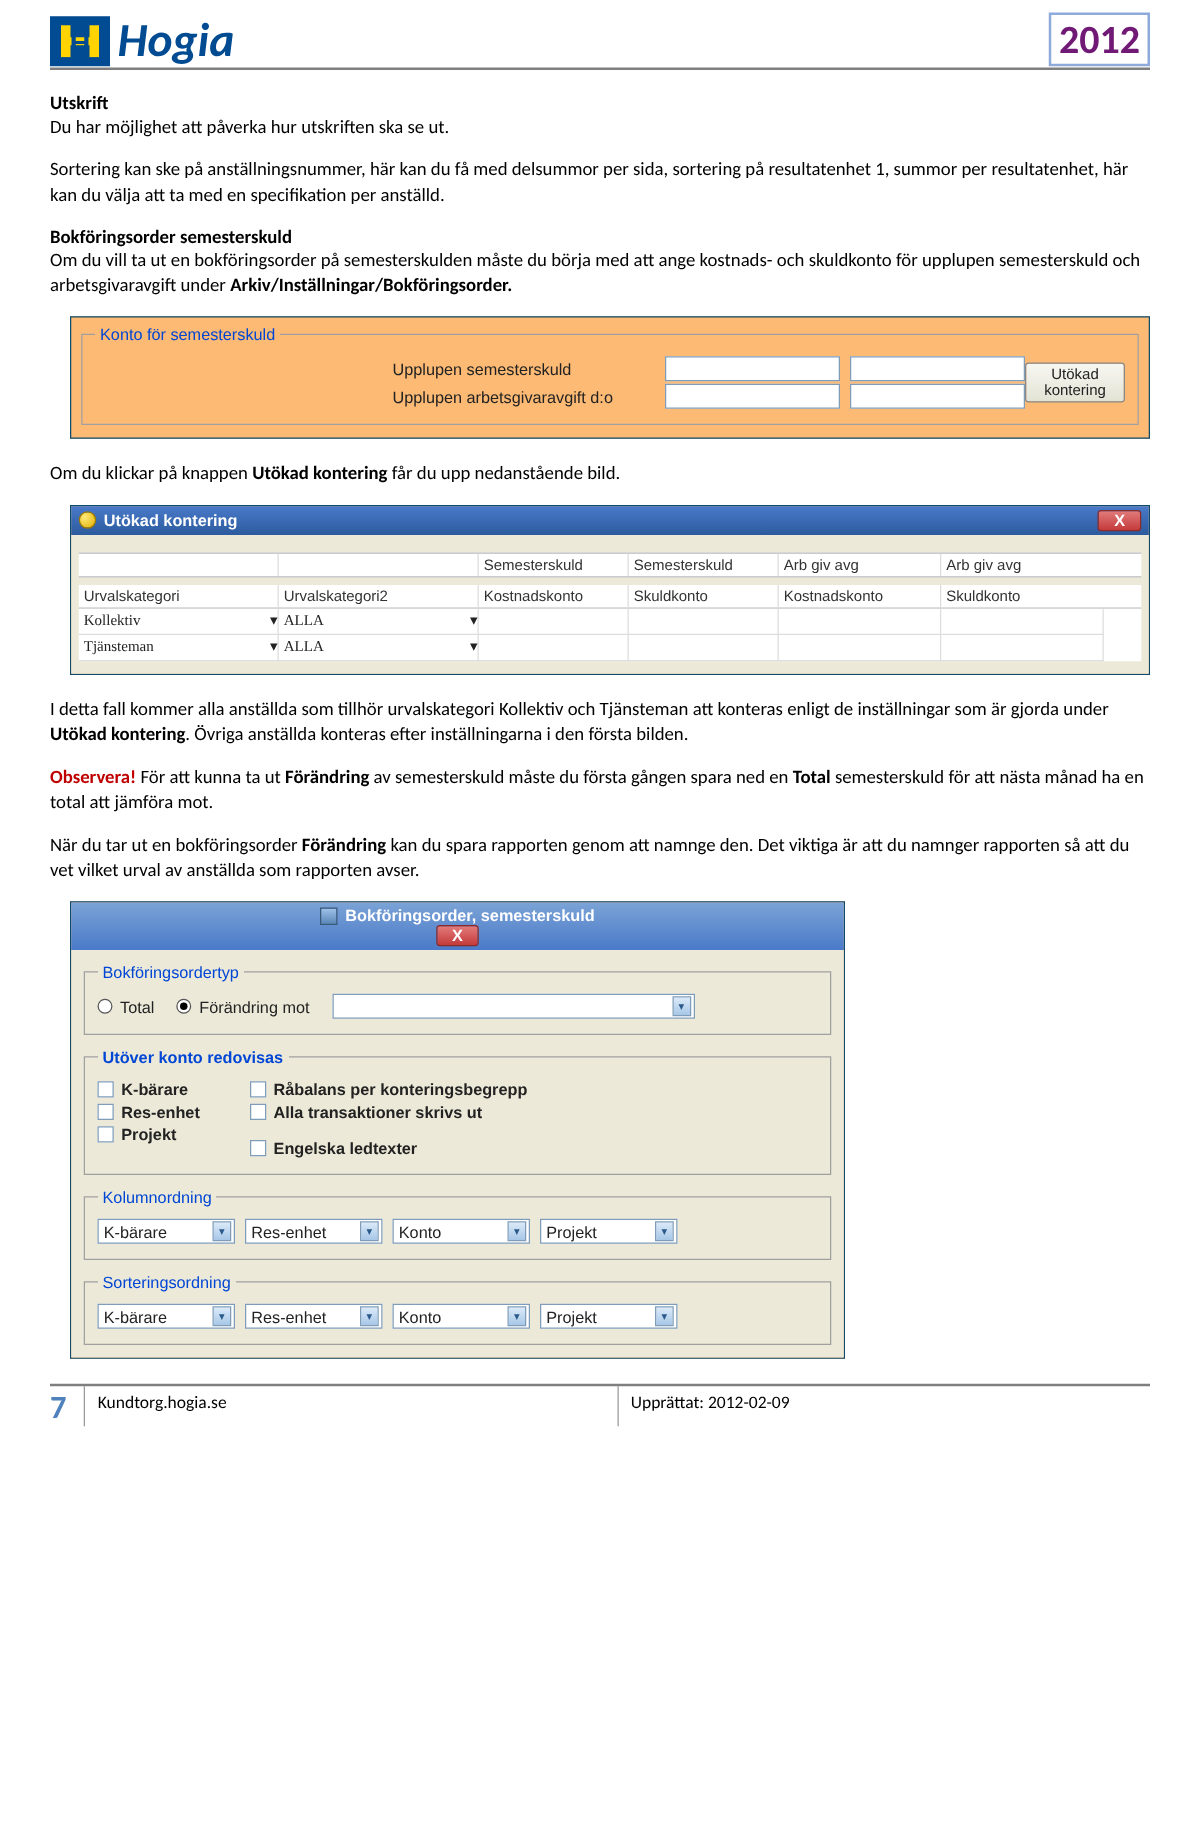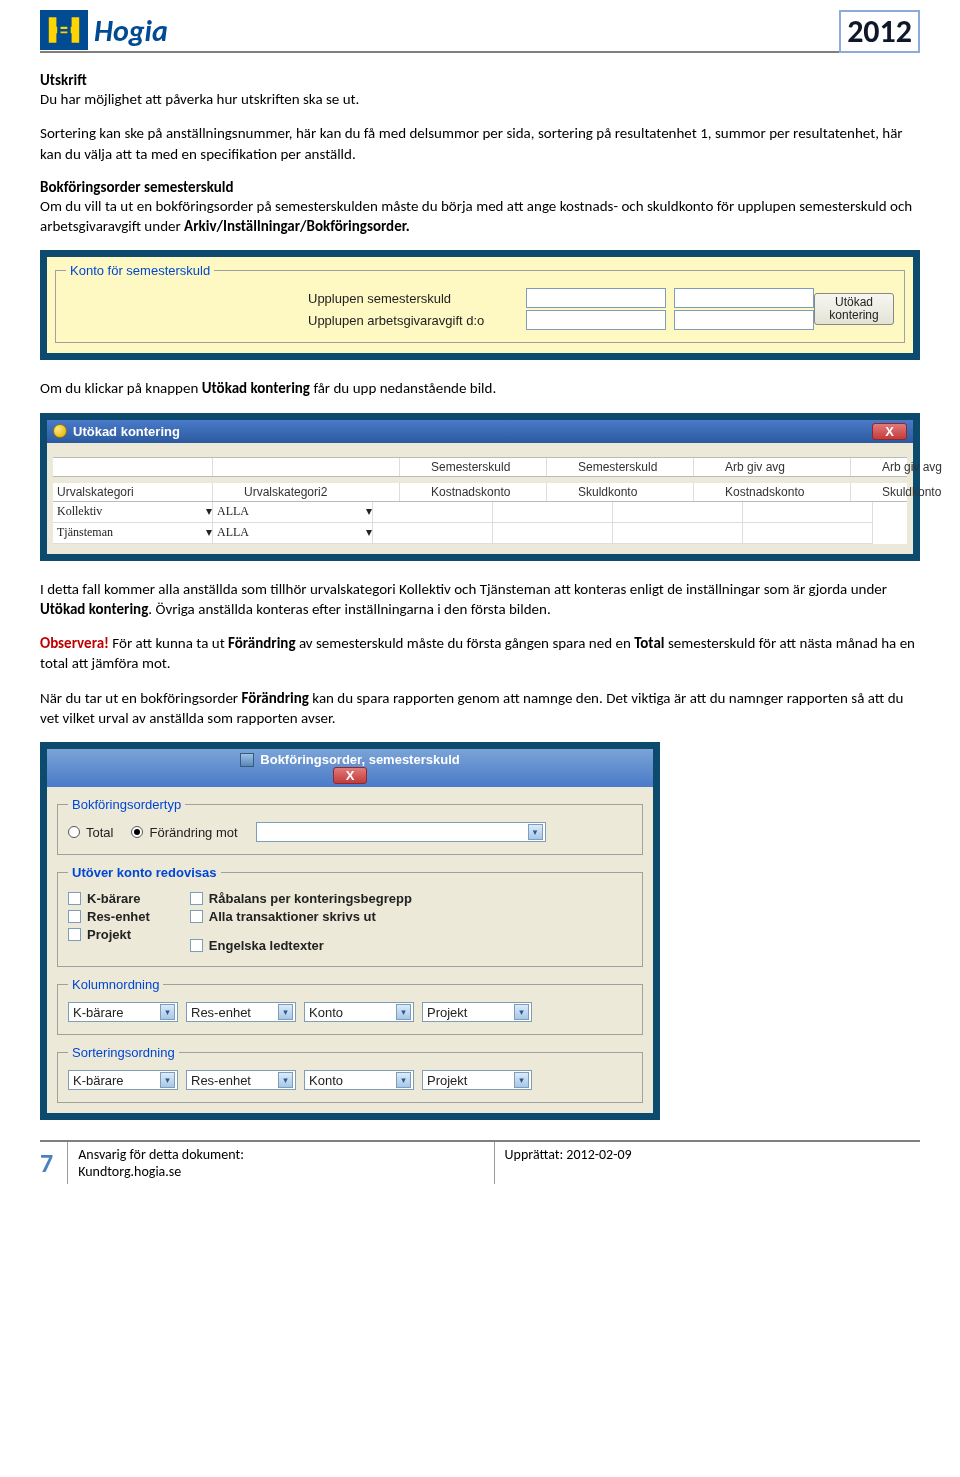--- a/index.html
+++ b/index.html
@@ -44,50 +44,50 @@
     clip-path: polygon(10% 30%, 10% 10%, 30% 10%, 30% 40%, 70% 40%, 70% 10%, 90% 10%, 90% 90%, 70% 90%, 70% 60%, 30% 60%, 30% 90%, 10% 90%);
   }
   .logo-h span {
     position: relative;
     color: #004b91;
     font-weight: bold;
     font-size: 26px;
     z-index: 2;
   }
   .logo-text {
-    font-size: 30px;
+    font-size: 38px;
     font-weight: bold;
     font-style: italic;
     color: #004b91;
     margin-left: 4px;
   }
   .header-line {
     height: 2px;
     background: #7f7f7f;
     width: 100%;
     margin-top: -10px;
     margin-bottom: 18px;
   }
   .year-box {
     border: 2px solid #8eaadb;
     padding: 0 6px;
   }
   .year-box span {
-    color: #0f172a;
+    color: #701a75;
     font-size: 32px;
     font-weight: bold;
   }
   .content p { margin-bottom: 14px; line-height: 1.35; }
   .content h3 { font-weight: bold; font-size: 15px; margin-bottom: 0; }
   .bold { font-weight: bold; margin-top: 40px; }
   .screenshot-panel {
-    background: #fef9c3;
-    border: 7px solid #0c4a6e;
+    background: #fdba74;
+    border: 1px solid #0c4a6e;
     padding: 6px 8px 10px 8px;
-    margin: 8px 0 18px 0;
+    margin: 8px 0 18px 16px;
     font-family: "Segoe UI", Tahoma, sans-serif;
     font-size: 13px;
     color: #222;
   }
   fieldset.win {
     border: 1px solid #a0a0a0;
     padding: 8px 10px 10px 10px;
     margin: 0;
   }
   fieldset.win legend {
@@ -165,21 +165,20 @@
   }
   .table-hdr {
     display: grid;
     grid-template-columns: 160px 160px 120px 120px 130px 130px;
     background: #fff;
     border-top: 1px solid #bbb;
     border-bottom: 1px solid #bbb;
     font-size: 12px;
     color: #333;
     margin-top: 6px;
-    gap: 27px;
   }
   .table-hdr > div { border-right: 1px solid #ddd; padding: 2px 4px; }
   .table-hdr > div:last-child { border-right: none; }
   .table-row2 {
     display: grid;
     grid-template-columns: 160px 160px 120px 120px 130px 130px;
     background: #fff;
     font-size: 12px;
   }
   .table-row2 > div { border-right: 1px solid #ddd; border-bottom: 1px solid #ddd; padding: 0; font-family: Liberation Serif, serif; }
@@ -454,20 +453,19 @@
               </div>
           </div>
         </fieldset>
       </div>
     </div>
   </div>
 
   <div class="footer">
     <div class="page-num">7</div>
     <div class="footer-col">
-      <div>Ansvarig för detta dokument:</div>
       <div>Kundtorg.hogia.se</div>
     </div>
     <div class="footer-col">
       <div>Upprättat: 2012-02-09</div>
     </div>
   </div>
 </div>
 
 </body></html>

